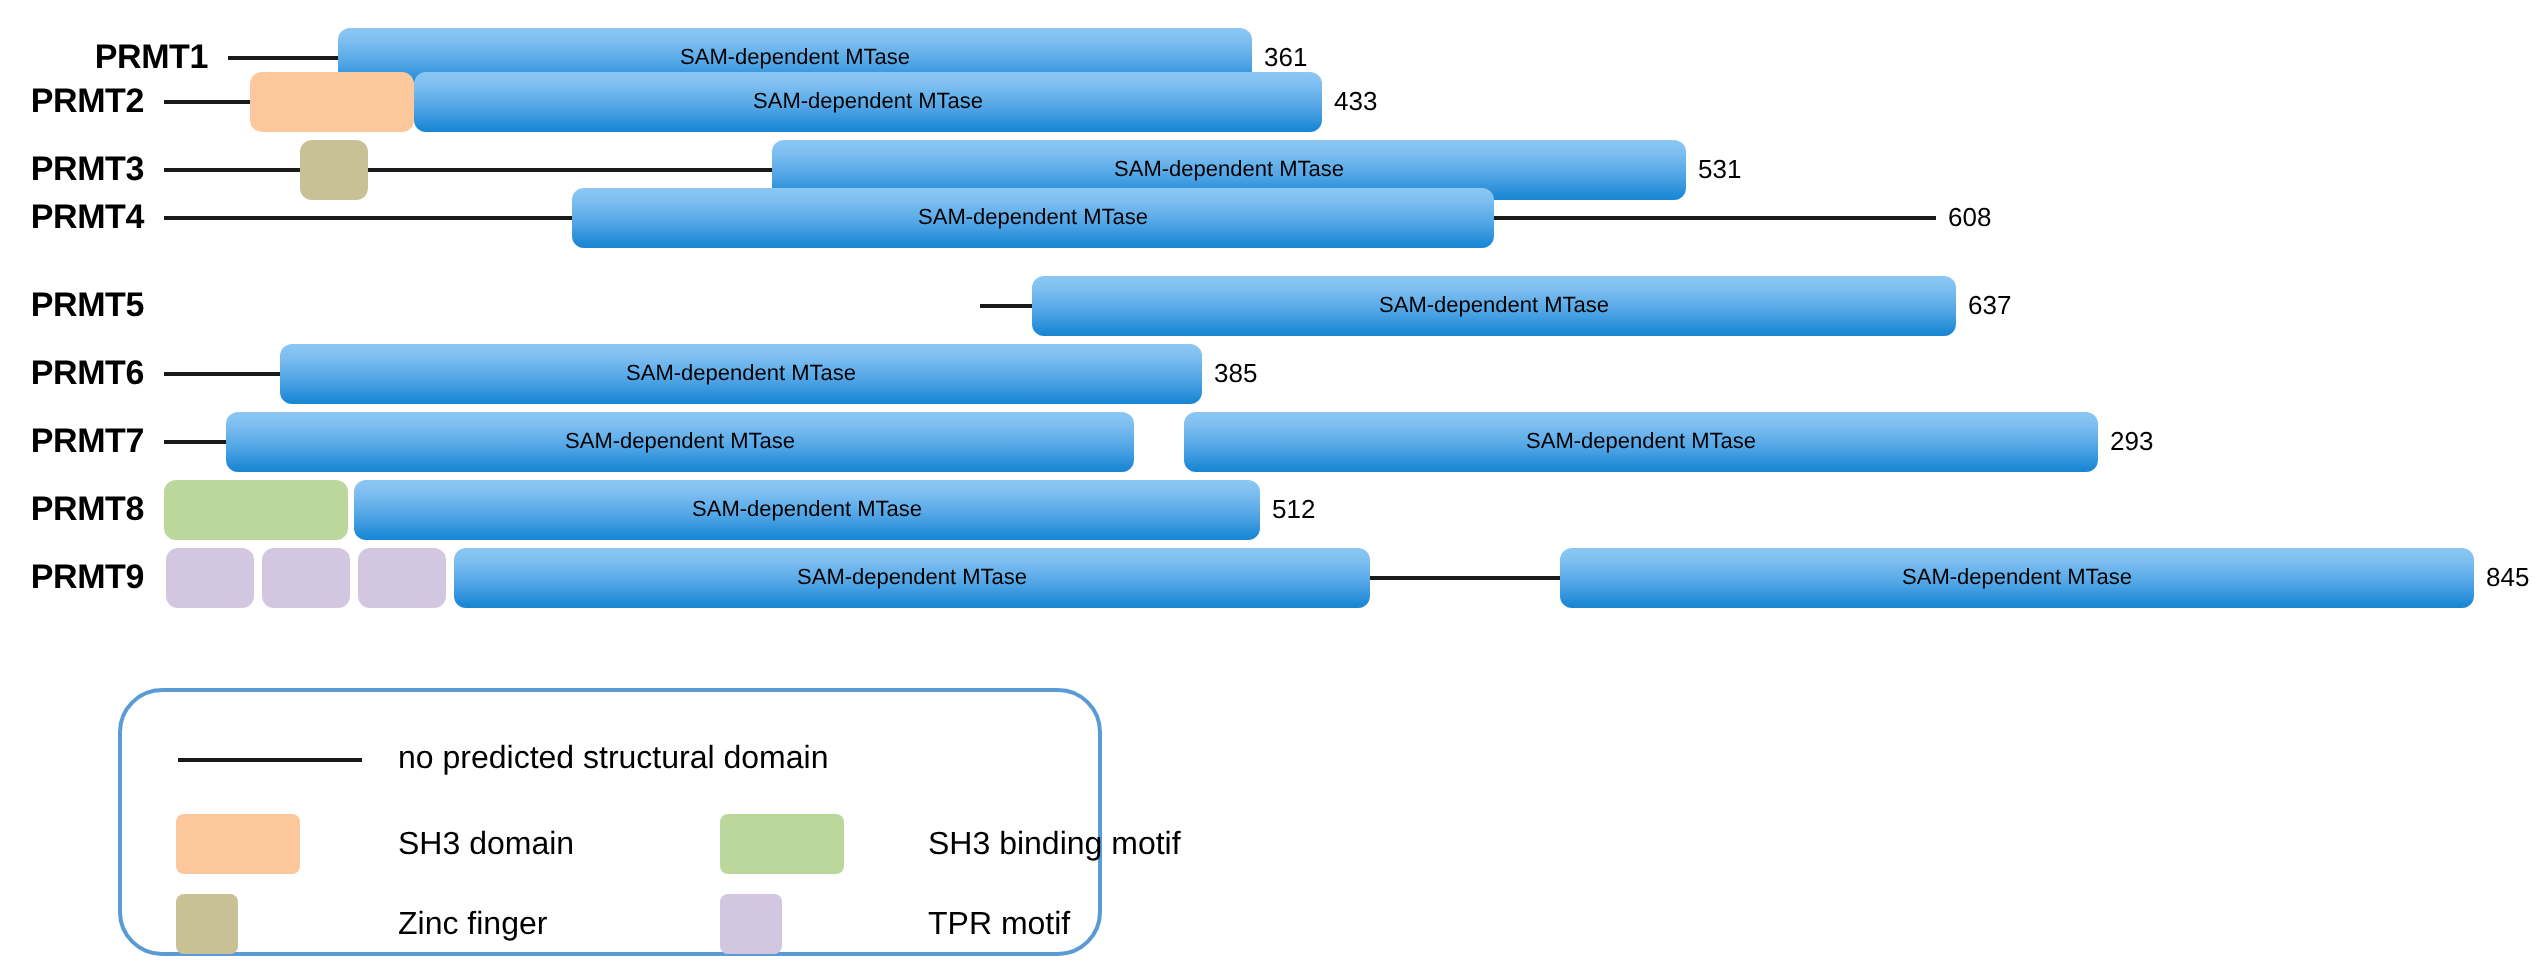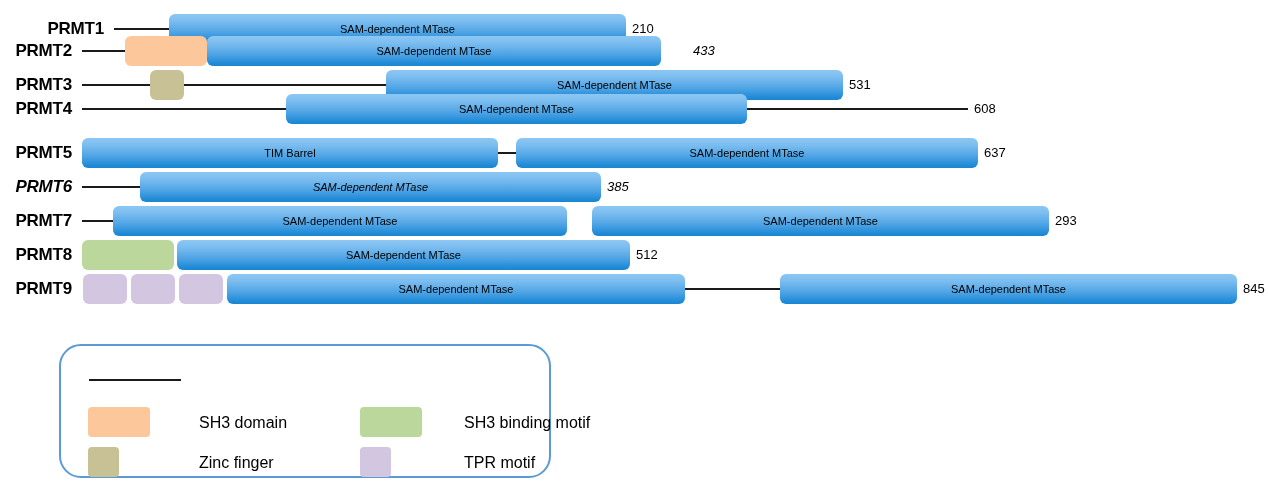--- a/index.html
+++ b/index.html
@@ -85,30 +85,30 @@
 </head>
 <body>
 
 <div id="diagram">
     <div class="row" style="top: 12px; margin-left: 32px;">
       <div class="prmt-label">PRMT1</div>
       <div class="backbone" style="left: 82px; width: 56px;"></div>
       <div class="block mtase" style="left: 137px; width: 457px;">
         <span class="blabel">SAM-dependent MTase</span>
       </div>
-      <div class="endnum" style="left: 600px;">210</div>
+      <div class="endnum" style="left: 600px;">361</div>
     </div>
     <div class="row" style="top: 34px;">
       <div class="prmt-label">PRMT2</div>
       <div class="backbone" style="left: 82px; width: 45px;"></div>
       <div class="block sh3" style="left: 125px; width: 82px;"></div>
       <div class="block mtase" style="left: 207px; width: 454px;">
         <span class="blabel">SAM-dependent MTase</span>
       </div>
-      <div class="endnum" style="left: 693px; font-style: italic;">433</div>
+      <div class="endnum" style="left: 667px;">433</div>
     </div>
     <div class="row" style="top: 68px;">
       <div class="prmt-label">PRMT3</div>
       <div class="backbone" style="left: 82px; width: 304px;"></div>
       <div class="block zinc" style="left: 150px; width: 34px;"></div>
       <div class="block mtase" style="left: 386px; width: 457px;">
         <span class="blabel">SAM-dependent MTase</span>
       </div>
       <div class="endnum" style="left: 849px;">531</div>
     </div>
@@ -116,29 +116,26 @@
       <div class="prmt-label">PRMT4</div>
       <div class="backbone" style="left: 82px; width: 886px;"></div>
       <div class="block mtase" style="left: 286px; width: 461px;">
         <span class="blabel">SAM-dependent MTase</span>
       </div>
       <div class="endnum" style="left: 974px;">608</div>
     </div>
     <div class="row" style="top: 136px;">
       <div class="prmt-label">PRMT5</div>
       <div class="backbone" style="left: 490px; width: 34px;"></div>
-      <div class="block tim" style="left: 82px; width: 416px;">
-        <span class="blabel">TIM Barrel</span>
-      </div>
       <div class="block mtase" style="left: 516px; width: 462px;">
         <span class="blabel">SAM-dependent MTase</span>
       </div>
       <div class="endnum" style="left: 984px;">637</div>
     </div>
-    <div class="row" style="top: 170px; font-style: italic;">
+    <div class="row" style="top: 170px;">
       <div class="prmt-label">PRMT6</div>
       <div class="backbone" style="left: 82px; width: 60px;"></div>
       <div class="block mtase" style="left: 140px; width: 461px;">
         <span class="blabel">SAM-dependent MTase</span>
       </div>
       <div class="endnum" style="left: 607px;">385</div>
     </div>
     <div class="row" style="top: 204px;">
       <div class="prmt-label">PRMT7</div>
       <div class="backbone" style="left: 82px; width: 36px;"></div>
@@ -169,20 +166,21 @@
       </div>
       <div class="block mtase" style="left: 780px; width: 457px;">
         <span class="blabel">SAM-dependent MTase</span>
       </div>
       <div class="endnum" style="left: 1243px;">845</div>
     </div>
   </div>
 
 <div id="legend">
   <div class="lg-line"></div>
+  <div class="lg-text" style="left:138px;top:25px;">no predicted structural domain</div>
 
   <div class="lg-sw" style="left:27px;top:61px;width:62px;height:30px;background:#fcc79a;"></div>
   <div class="lg-text" style="left:138px;top:68px;">SH3 domain</div>
 
   <div class="lg-sw" style="left:299px;top:61px;width:62px;height:30px;background:#bcd79b;"></div>
   <div class="lg-text" style="left:403px;top:68px;">SH3 binding motif</div>
 
   <div class="lg-sw" style="left:27px;top:101px;width:31px;height:30px;background:#c9c196;"></div>
   <div class="lg-text" style="left:138px;top:108px;">Zinc finger</div>
 

